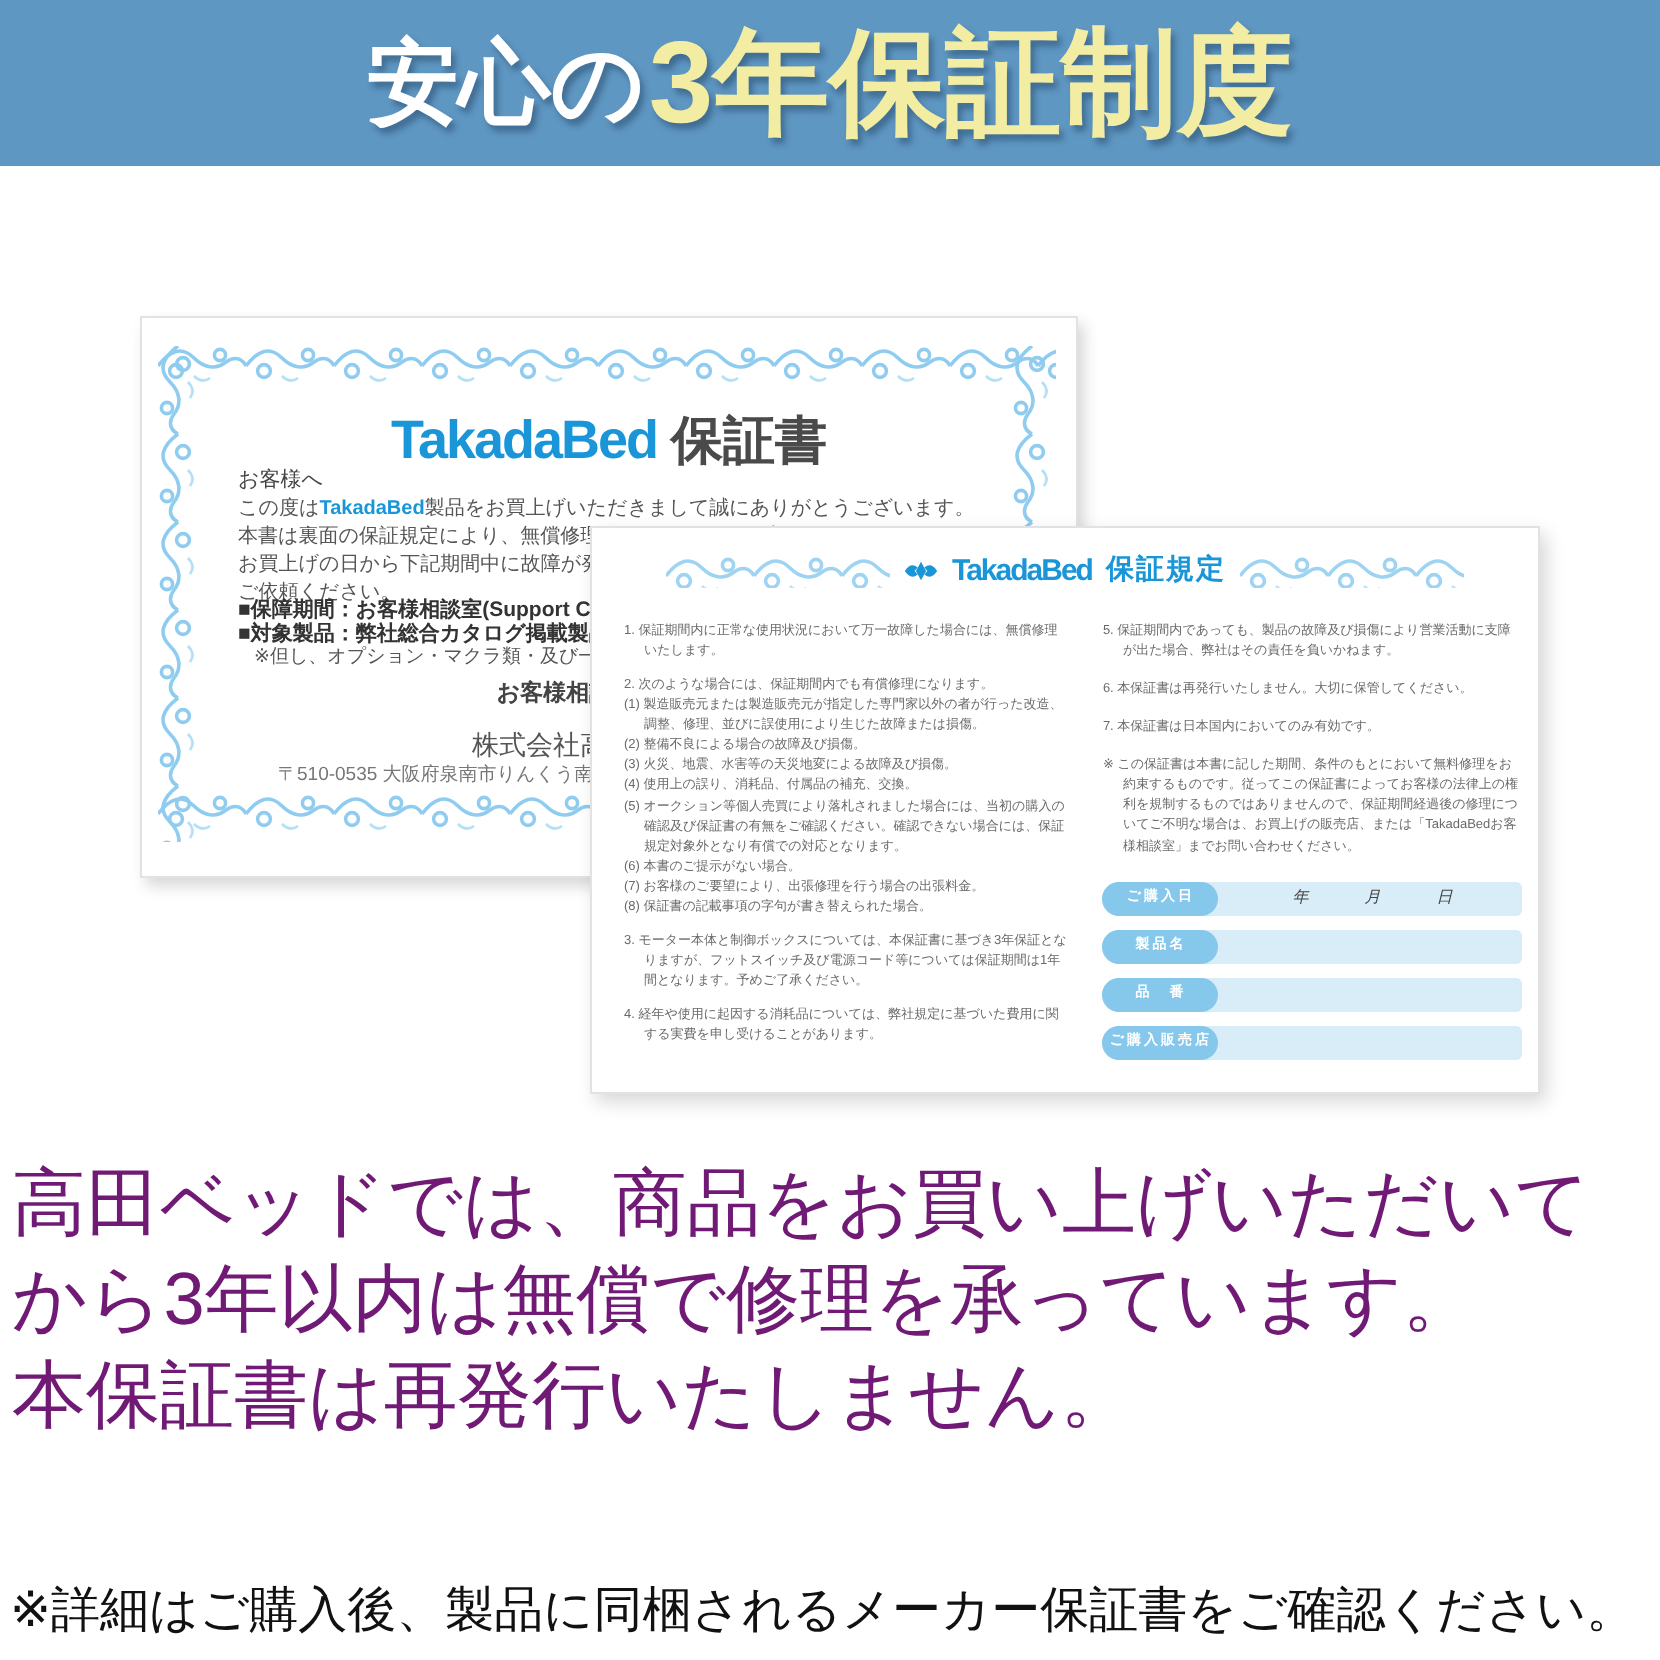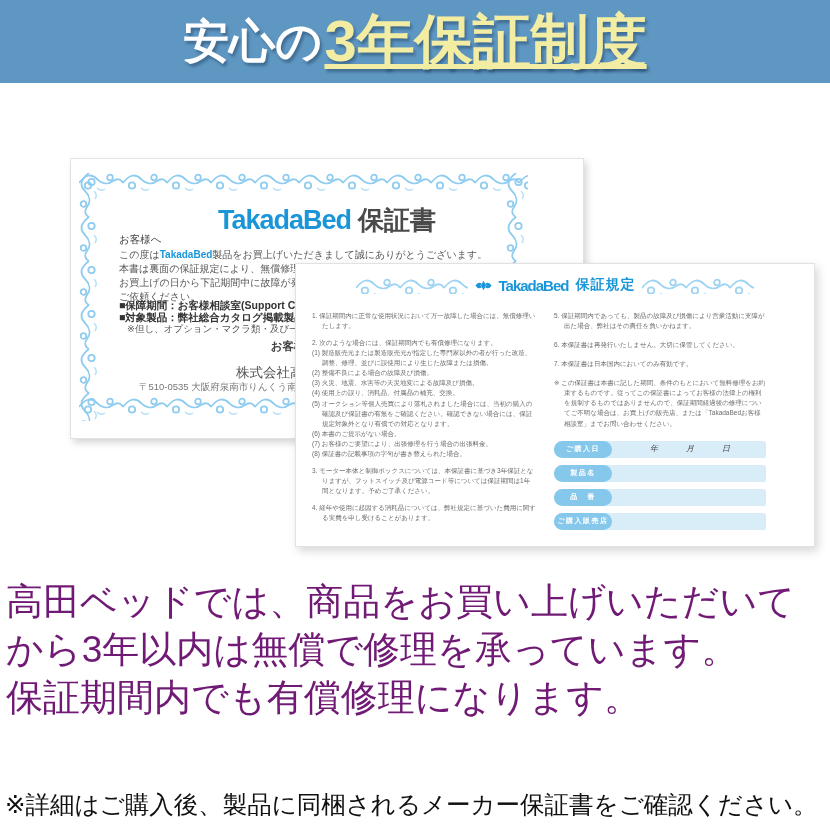--- a/index.html
+++ b/index.html
@@ -12,24 +12,23 @@
     position:absolute;top:0;left:0;width:830px;height:83px;
     background:#5f97c3;display:flex;align-items:center;justify-content:center;
   }
   .banner .prefix{
     color:#ffffff;font-size:46px;font-weight:700;
     text-shadow:2px 3px 3px rgba(25,55,85,.45);
   }
   .banner .highlight{
     color:#f2eda3;font-size:58px;font-weight:700;margin-left:2px;
     text-shadow:2px 3px 3px rgba(25,55,85,.45);
-    text-decoration:underline;
-  }
-  
-  .card{position:absolute;background:#ffffff;border:1px solid #e2e2e2;padding-left:45px;}
+  }
+  
+  .card{position:absolute;background:#ffffff;border:1px solid #e2e2e2;}
   .cert-left{
     left:70px;top:158px;width:467px;height:279px;z-index:1;
     box-shadow:3px 4px 7px rgba(0,0,0,.16);overflow:hidden;
   }
   .cert-right{
     left:295px;top:263px;width:473px;height:282px;z-index:2;
     box-shadow:3px 4px 9px rgba(0,0,0,.16);overflow:hidden;
   }
   .orn{position:absolute;}
   .orn-top{left:8px;top:12px;width:449px;height:26px;}
@@ -211,16 +210,16 @@
           <span class="tvalue"></span>
         </div>
       </div>
     </div>
   </div>
 </div>
 
 <div class="description">
   <div>高田ベッドでは、商品をお買い上げいただいて</div>
   <div>から3年以内は無償で修理を承っています。</div>
-  <div>保証期間内でも有償修理になります。</div>
+  <div>本保証書は再発行いたしません。</div>
 </div>
 
 <div class="footnote">※詳細はご購入後、製品に同梱されるメーカー保証書をご確認ください。</div>
 
 </body></html>

